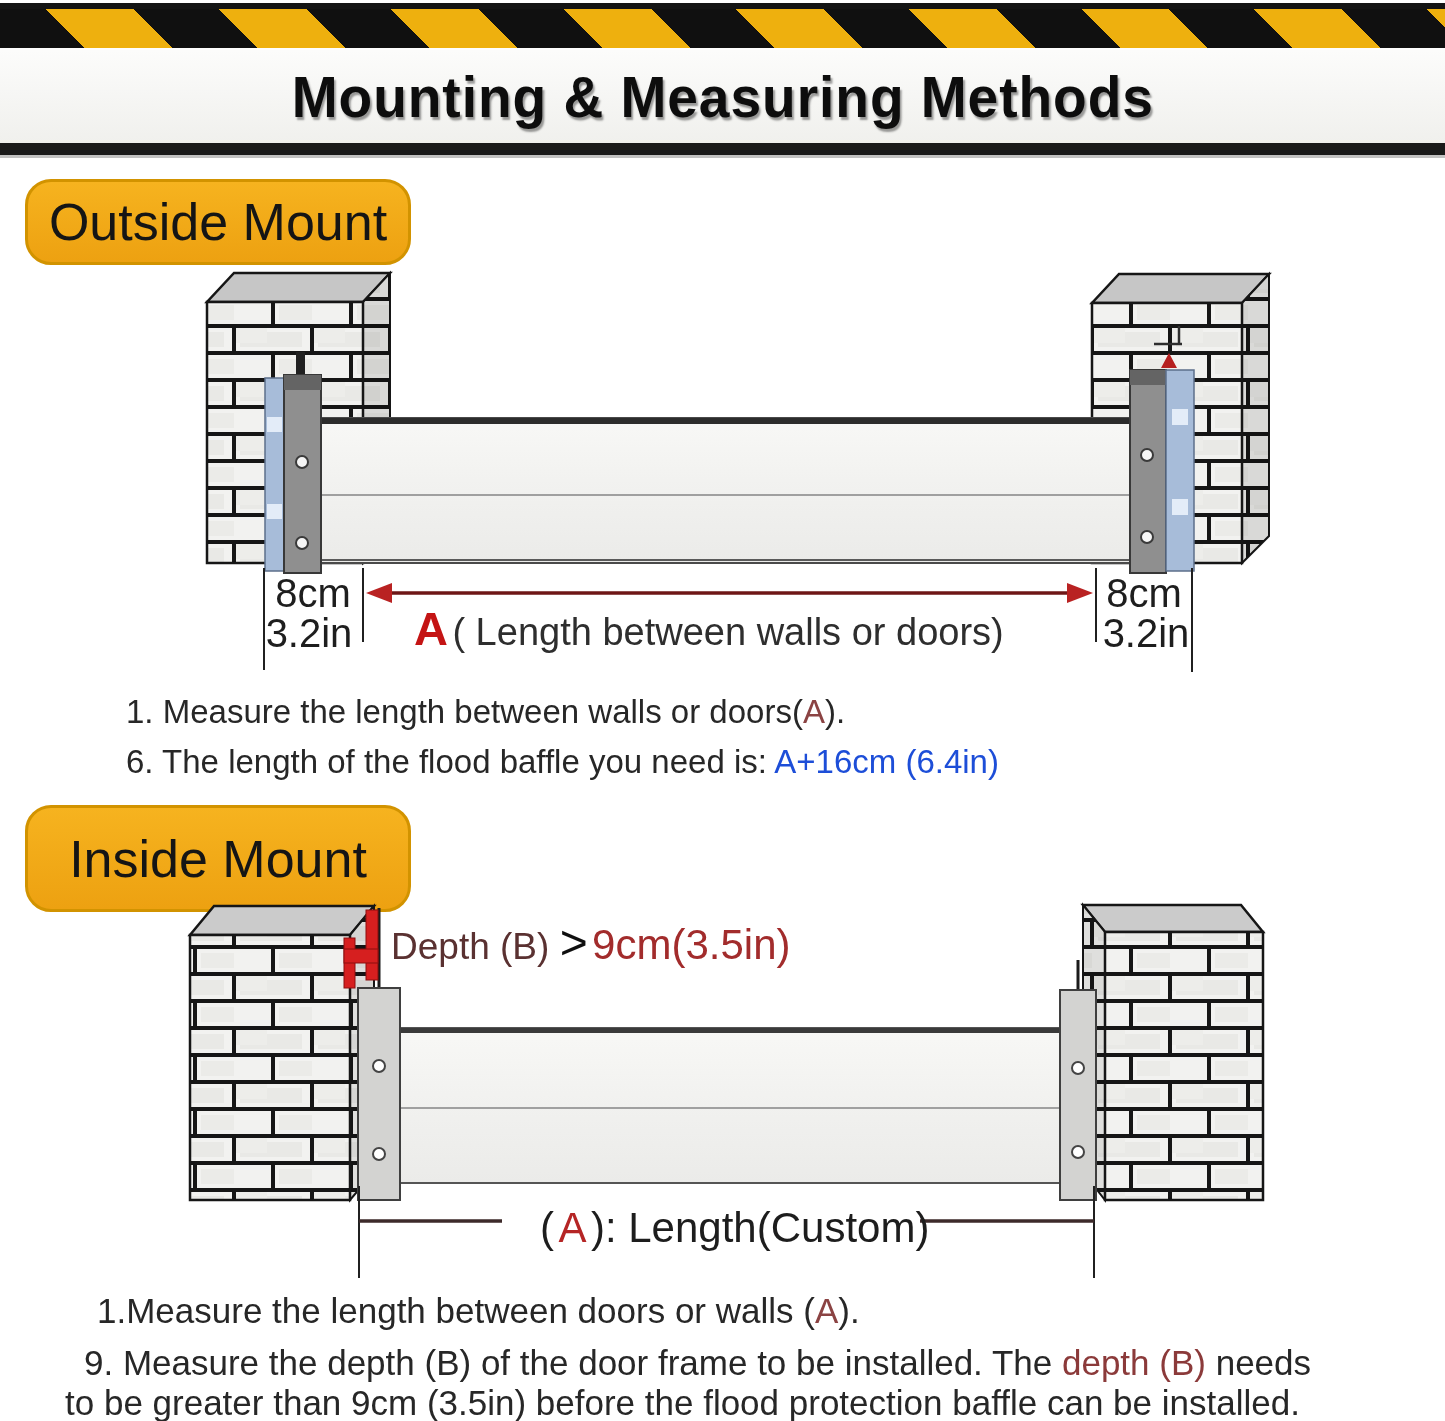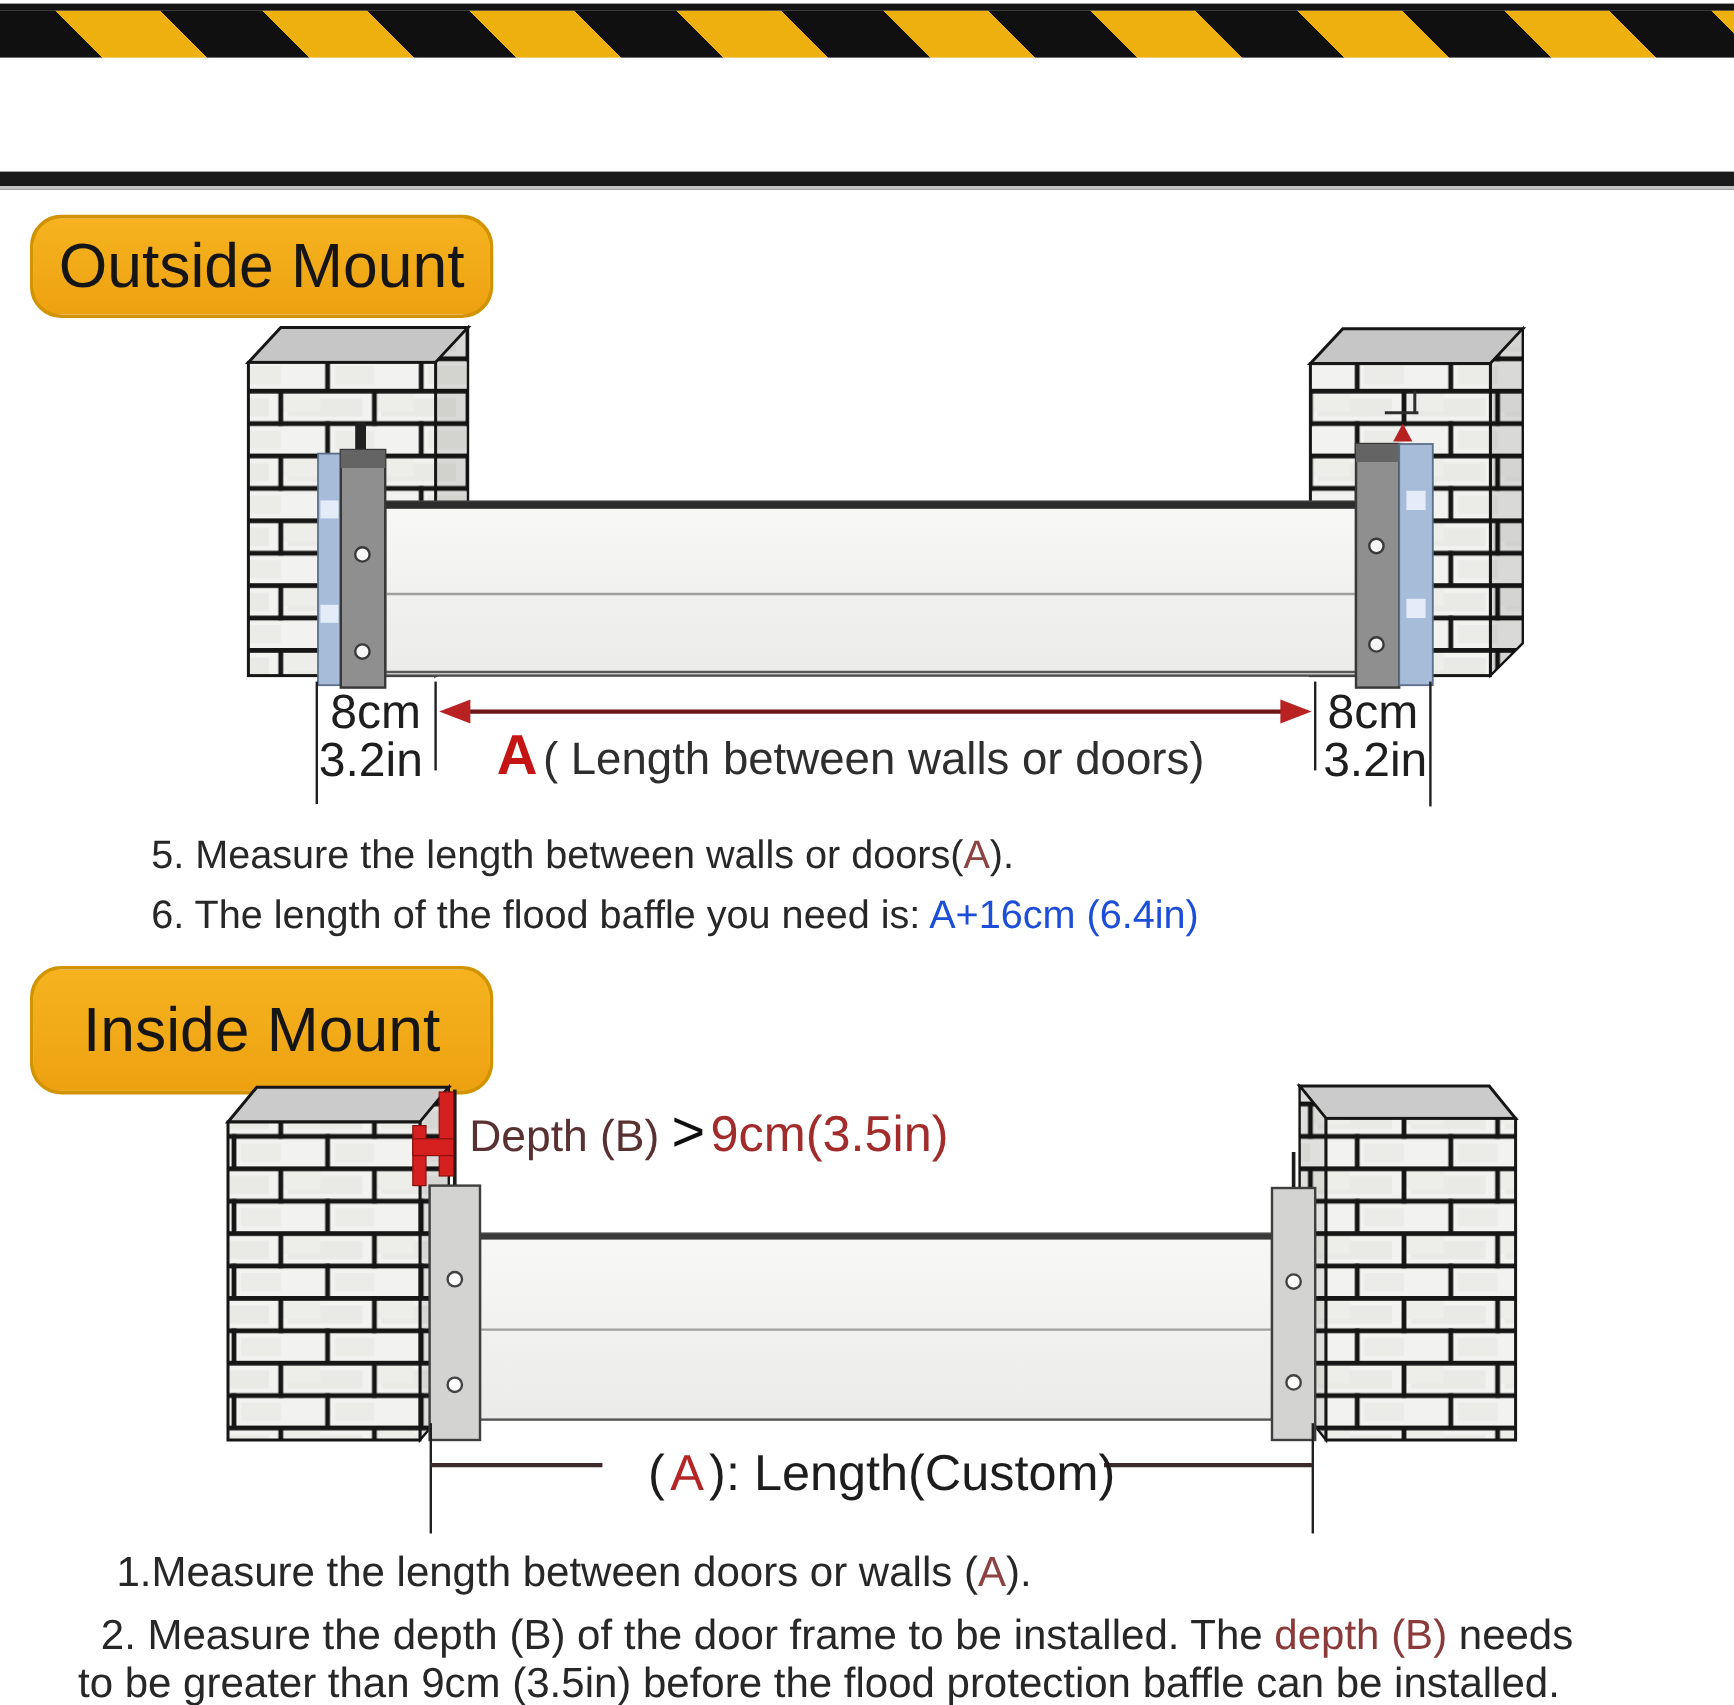--- a/index.html
+++ b/index.html
@@ -50,20 +50,23 @@
   .red-depth  { color:#8b3a3a; }
 </style>
 </head>
 <body>
 
 <div class="canvas">
 
   <div class="tape">
     <div class="tape-topline"></div>
     <div class="tape-stripes"></div>
+  </div>
+  <div class="title-band">
+    <h1>Mounting &amp; Measuring Methods</h1>
   </div>
   <div class="title-underbar"></div>
 
   <div class="badge badge-outside">
     <span>Outside Mount</span>
   </div>
   <div class="badge badge-inside">
     <span>Inside Mount</span>
   </div>
 
@@ -217,29 +220,29 @@
       </text>
       <text x="540" y="1242">
         <tspan font-size="42" fill="#1d1d1d">(</tspan>
         <tspan font-size="42" fill="#b52525">A</tspan>
         <tspan font-size="42" fill="#1d1d1d">): Length(Custom)</tspan>
       </text>
     </g>
   </svg>
 
   <div class="step" style="left:126px; top:693px;">
-    <span>5. Measure the length between walls or doors(</span><span class="a-accent">A</span><span>).</span>
+    <span>1. Measure the length between walls or doors(</span><span class="a-accent">A</span><span>).</span>
   </div>
   <div class="step" style="left:126px; top:743px;">
     <span>6. The length of the flood baffle you need is: </span><span class="red-strong">A+16cm (6.4in)</span>
   </div>
 
   <div class="step step-lg" style="left:97px; top:1291px;">
     <span>1.Measure the length between doors or walls (</span><span class="a-accent">A</span><span>).</span>
   </div>
   <div class="step step-lg" style="left:84px; top:1343px;">
-    <span>2. Measure the depth (B) of the door frame to be installed. The </span><span class="red-depth">depth (B)</span><span> needs</span>
+    <span>9. Measure the depth (B) of the door frame to be installed. The </span><span class="red-depth">depth (B)</span><span> needs</span>
   </div>
   <div class="step step-lg" style="left:65px; top:1383px;">
     <span>to be greater than 9cm (3.5in) before the flood protection baffle can be installed.</span>
   </div>
 
 </div>
 
 </body></html>

